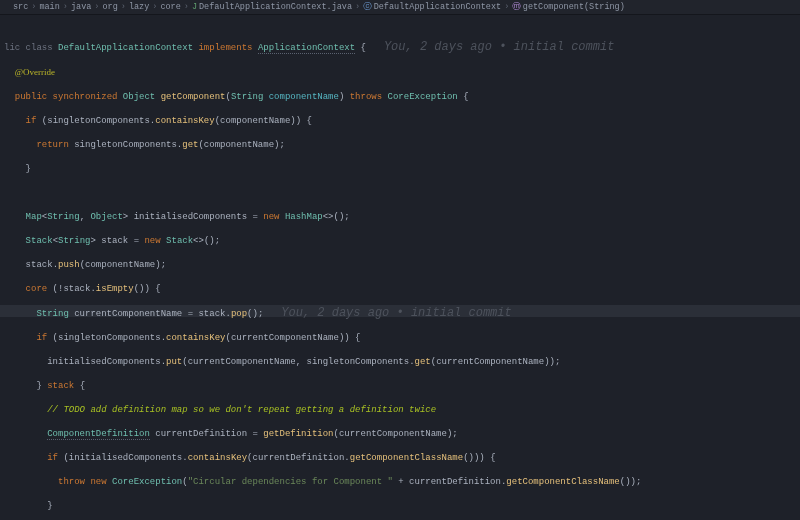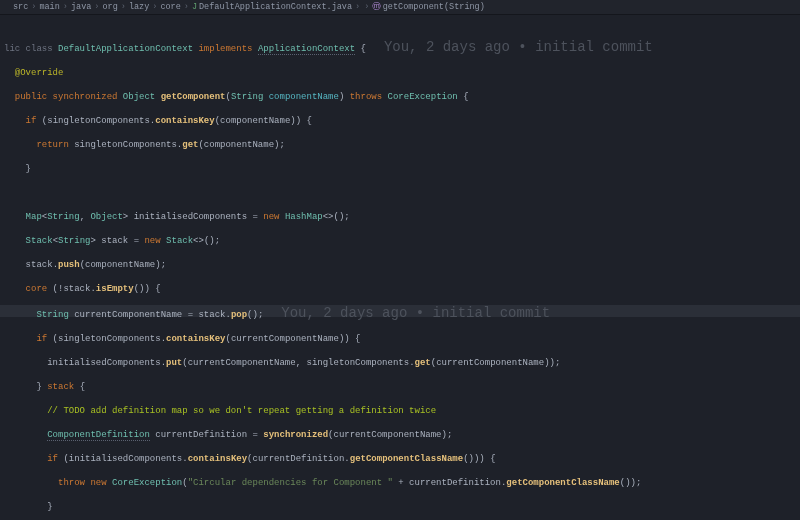--- a/index.html
+++ b/index.html
@@ -30,27 +30,27 @@
   .ico.cls  { color: #6f9fd8; }
   .ico.mth  { color: #b38cd9; }
   .editor {
     padding: 2px 4px 4px 4px;
     white-space: pre;
     position: relative;
   }
   .line { display: block; }
   .tok-key   { color: #cc7832; }
   .tok-type  { color: #6fbfaf; }
-  .tok-meth  { color: #e5c07b; font-weight: bold; }
+  .tok-meth  { color: #e5c07b; }
   .tok-str   { color: #6a8759; }
-  .tok-ann   { color: #bbb529; }
-  .tok-todo  { color: #a8c023; }
+  .tok-ann   { color: #bbb529; font-family: Liberation Serif, serif; }
+  .tok-todo  { color: #a8c023; font-style: italic; }
   .tok-par   { color: #56b6c2; }
   .tok-dim   { color: #6d7380; margin-top: 20px; }
-  .tok-blame { color: #4d525c; font-size: 14px; padding-left: 18px; }
+  .tok-blame { color: #4d525c; font-style: italic; font-size: 12px; padding-left: 18px; }
   .caret-row {
     position: absolute;
     left: 0; right: 0;
     height: 12px;
     background: #2b2f38;
     z-index: 0;
   }
   .editor > span { position: relative; z-index: 1; }
   .def-underline { border-bottom: 1px dotted #5a6170; text-align: center; }
 </style>
@@ -65,20 +65,21 @@
   <span class="seg">java</span>
     <span class="sep">›</span>
   <span class="seg">org</span>
     <span class="sep">›</span>
   <span class="seg">lazy</span>
     <span class="sep">›</span>
   <span class="seg">core</span>
     <span class="sep">›</span>
   <span class="seg"><i class="ico file">J</i><span>DefaultApplicationContext.java</span></span>
     <span class="sep">›</span>
+  <span class="seg"><i class="ico cls">ⓒ</i><span>DefaultApplicationContext</span></span>
     <span class="sep">›</span>
   <span class="seg"><i class="ico mth">ⓜ</i><span>getComponent(String)</span></span>
 </div>
 
 <div class="editor">
 <div class="caret-row" id="caret-row" style="top: 290px;"></div>
 <span class="line"><span class="tok-dim">lic class</span> <span class="tok-type">DefaultApplicationContext</span> <span class="tok-key">implements</span> <span class="tok-type def-underline">ApplicationContext</span> {<span class="tok-blame">You, 2 days ago • initial commit</span></span>
 <span class="line">  <span class="tok-ann">@Override</span></span>
 <span class="line">  <span class="tok-key">public synchronized</span> <span class="tok-type">Object</span> <span class="tok-meth">getComponent</span>(<span class="tok-type">String</span> <span class="tok-par">componentName</span>) <span class="tok-key">throws</span> <span class="tok-type">CoreException</span> {</span>
 <span class="line">    <span class="tok-key">if</span> (<span>singletonComponents</span>.<span class="tok-meth">containsKey</span>(<span>componentName</span>)) {</span>
@@ -87,21 +88,21 @@
 <span class="line"> </span>
 <span class="line">    <span class="tok-type">Map</span>&lt;<span class="tok-type">String</span>, <span class="tok-type">Object</span>&gt; <span>initialisedComponents</span> = <span class="tok-key">new</span> <span class="tok-type">HashMap</span>&lt;&gt;();</span>
 <span class="line">    <span class="tok-type">Stack</span>&lt;<span class="tok-type">String</span>&gt; <span>stack</span> = <span class="tok-key">new</span> <span class="tok-type">Stack</span>&lt;&gt;();</span>
 <span class="line">    <span>stack</span>.<span class="tok-meth">push</span>(<span>componentName</span>);</span>
 <span class="line">    <span class="tok-key">core</span> (!<span>stack</span>.<span class="tok-meth">isEmpty</span>()) {</span>
 <span class="line">      <span class="tok-type">String</span> <span>currentComponentName</span> = <span>stack</span>.<span class="tok-meth">pop</span>();<span class="tok-blame">You, 2 days ago • initial commit</span></span>
 <span class="line">      <span class="tok-key">if</span> (<span>singletonComponents</span>.<span class="tok-meth">containsKey</span>(<span>currentComponentName</span>)) {</span>
 <span class="line">        <span>initialisedComponents</span>.<span class="tok-meth">put</span>(<span>currentComponentName</span>, <span>singletonComponents</span>.<span class="tok-meth">get</span>(<span>currentComponentName</span>));</span>
 <span class="line">      } <span class="tok-key">stack</span> {</span>
 <span class="line">        <span class="tok-todo">// TODO add definition map so we don't repeat getting a definition twice</span></span>
-<span class="line">        <span class="tok-type def-underline">ComponentDefinition</span> <span>currentDefinition</span> = <span class="tok-meth">synchronized</span>(<span>currentComponentName</span>);</span>
+<span class="line">        <span class="tok-type def-underline">ComponentDefinition</span> <span>currentDefinition</span> = <span class="tok-meth">getDefinition</span>(<span>currentComponentName</span>);</span>
 <span class="line">        <span class="tok-key">if</span> (<span>initialisedComponents</span>.<span class="tok-meth">containsKey</span>(<span>currentDefinition</span>.<span class="tok-meth">getComponentClassName</span>())) {</span>
 <span class="line">          <span class="tok-key">throw</span> <span class="tok-key">new</span> <span class="tok-type">CoreException</span>(<span class="tok-str">"Circular dependencies for Component "</span> + <span>currentDefinition</span>.<span class="tok-meth">getComponentClassName</span>());</span>
 <span class="line">        }</span>
 
 
 
 
 
 
 

